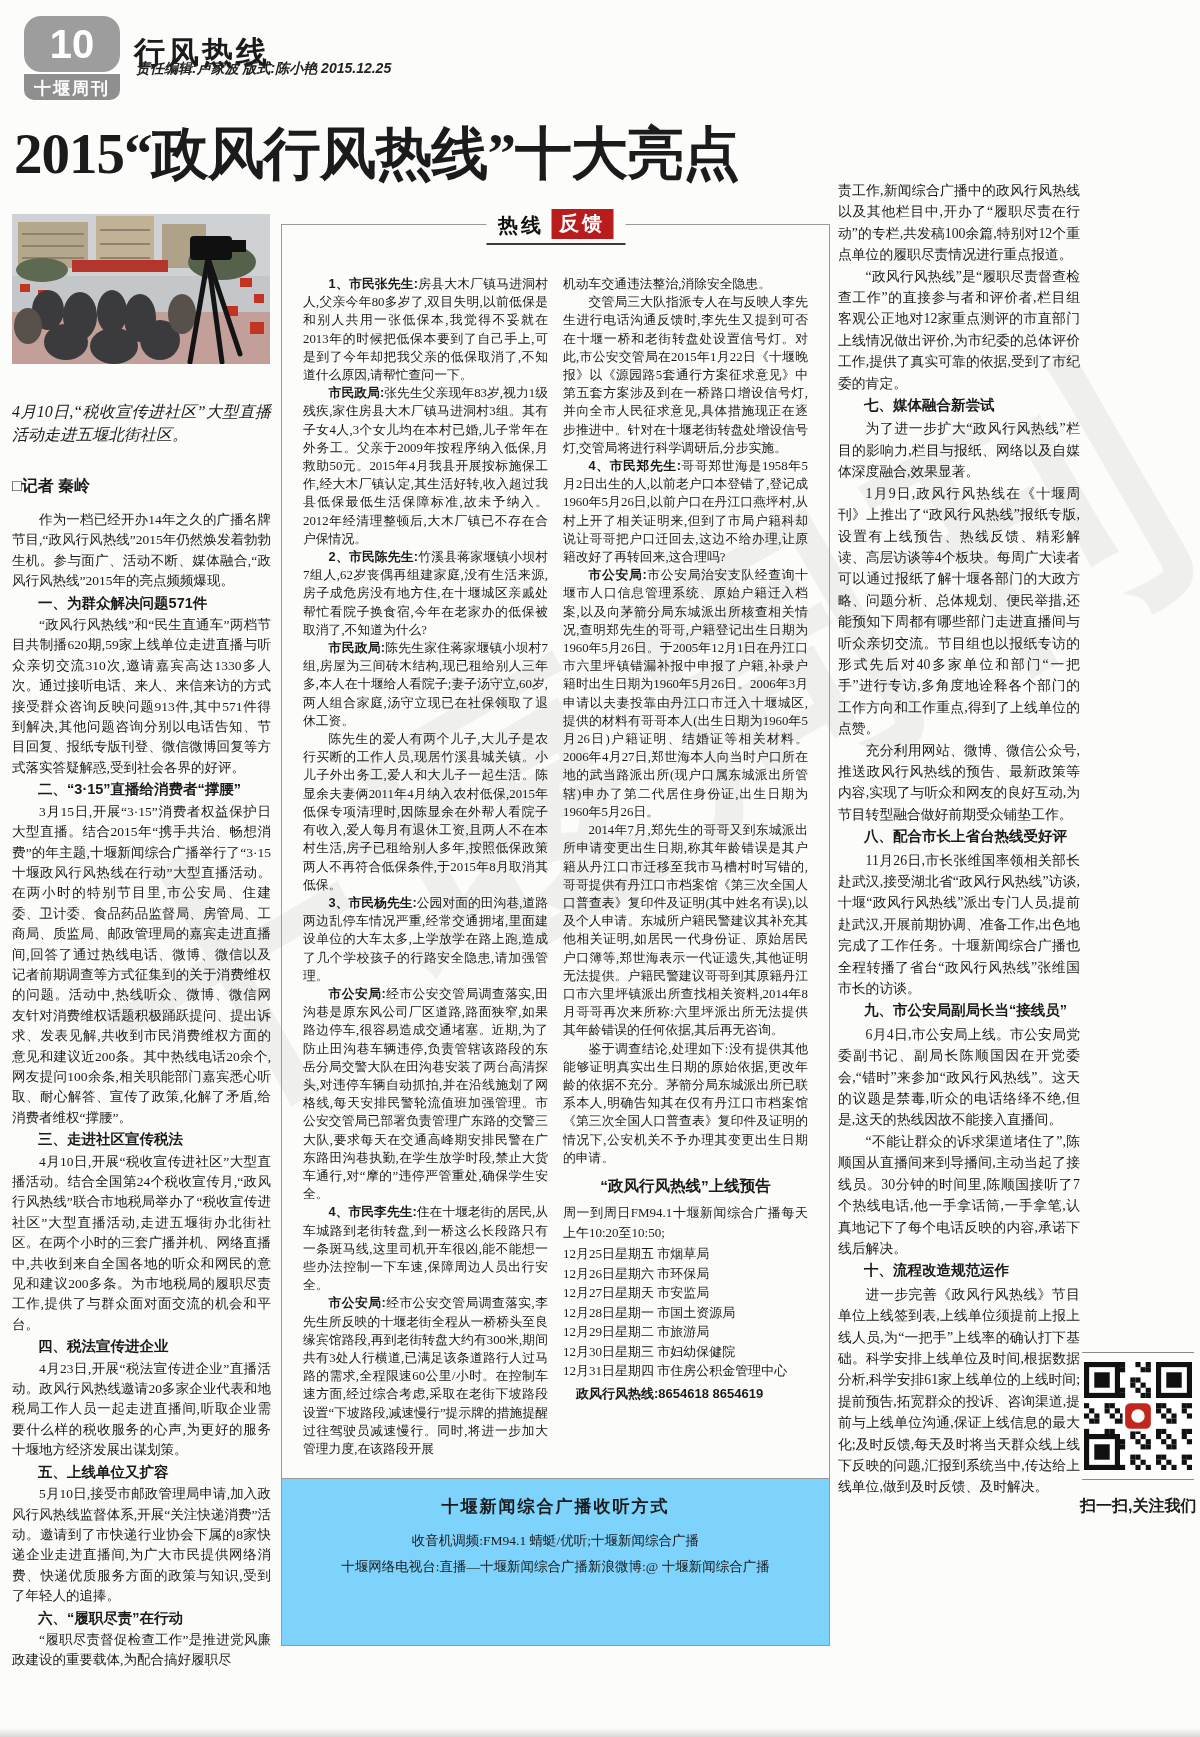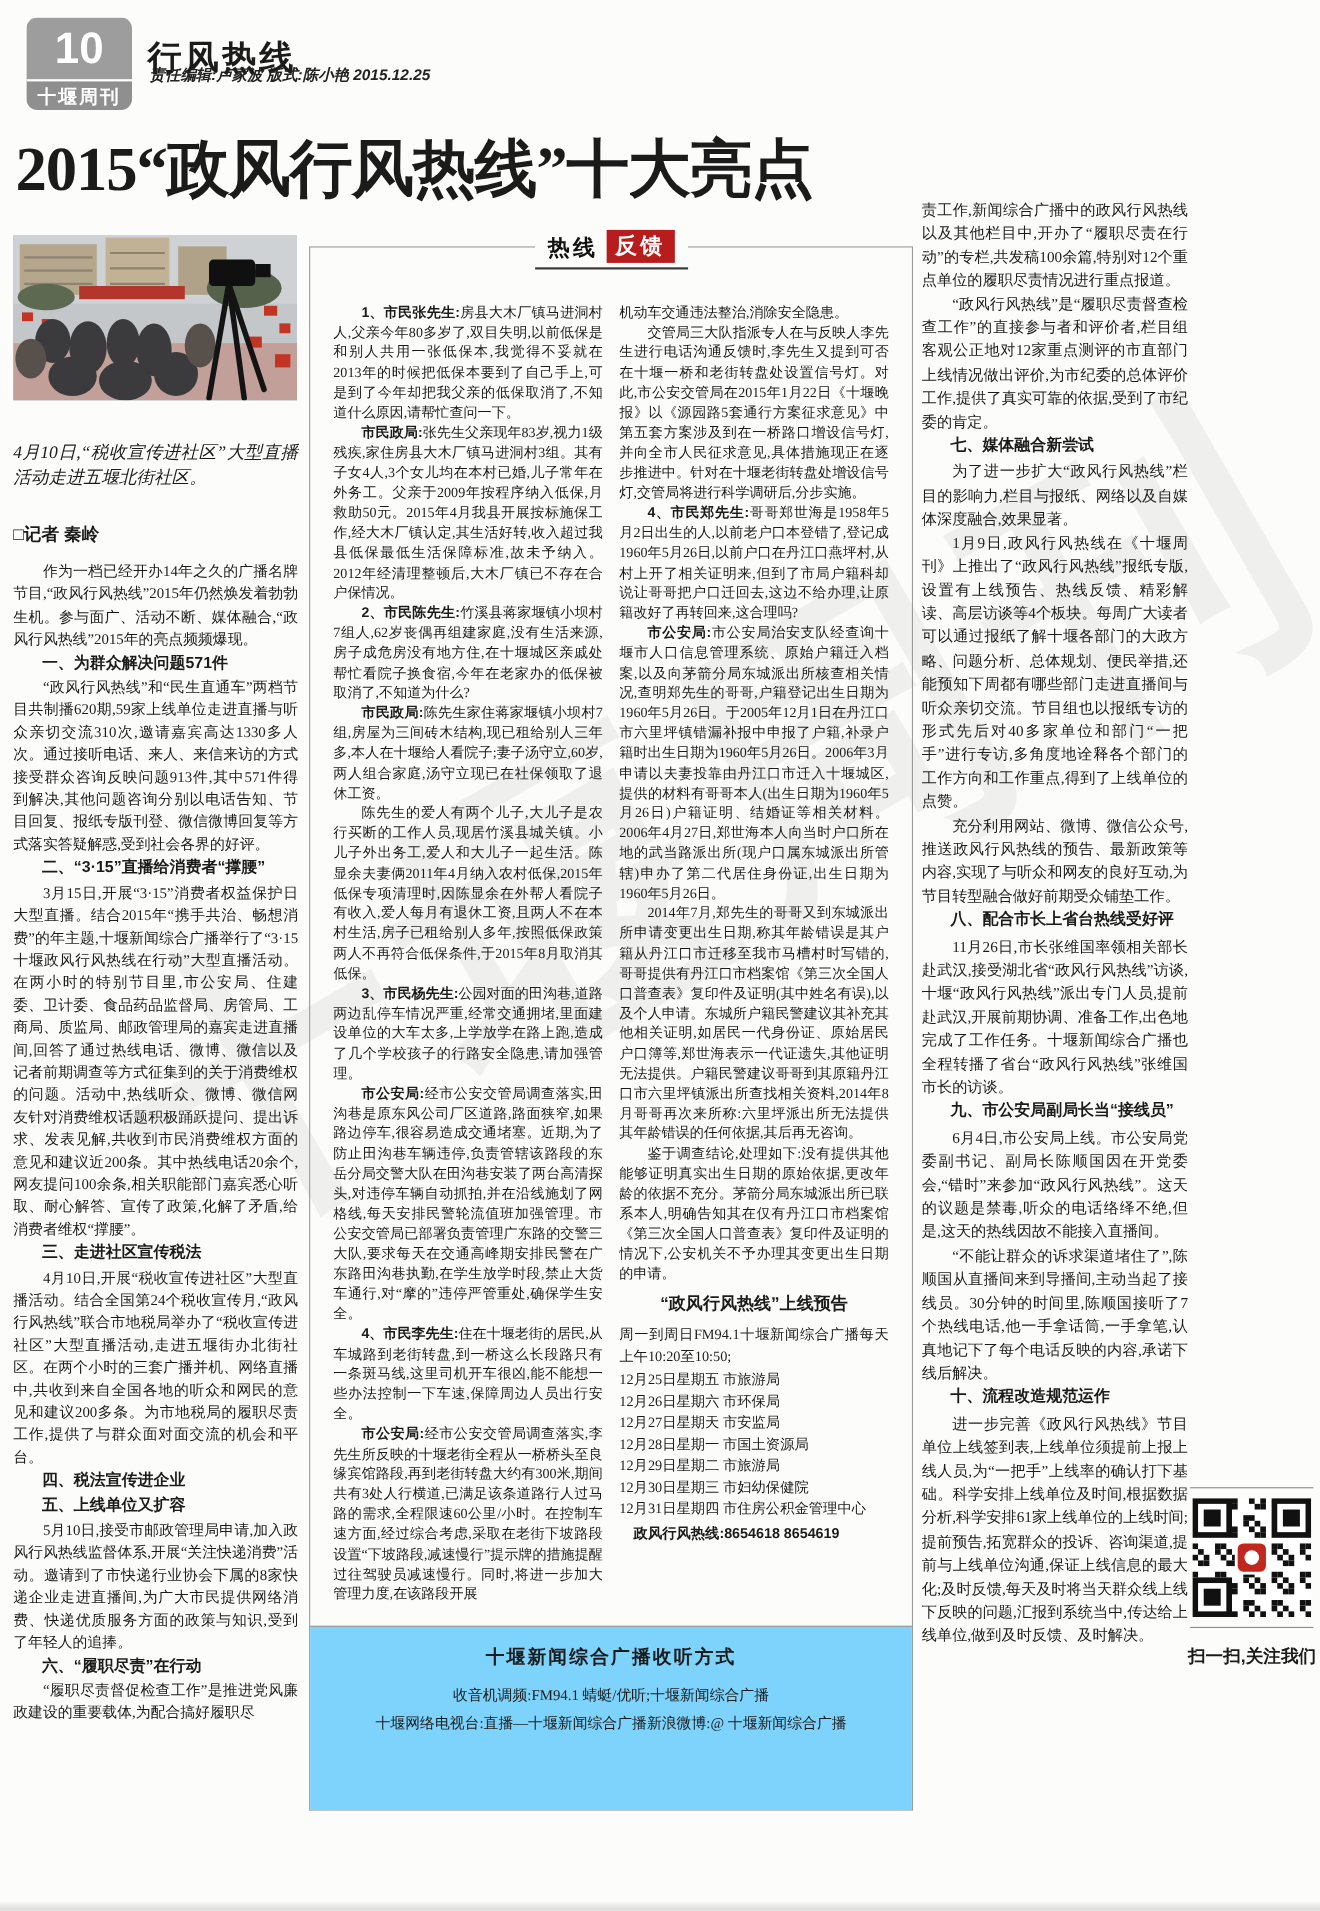--- a/index.html
+++ b/index.html
@@ -4,21 +4,21 @@
 <style>
   html,body{margin:0;padding:0;background:#e9e9e7;}
   .page{position:relative;width:1200px;height:1737px;margin:0 auto;background:#fcfcfa;
         overflow:hidden;font-family:"Liberation Serif","DejaVu Serif",serif;color:#1b1b1b;}
   .page::after{content:"";position:absolute;left:0;bottom:0;width:100%;height:9px;
         background:linear-gradient(to bottom,rgba(0,0,0,0),rgba(0,0,0,.14));pointer-events:none;}
 
   
   .plate{position:absolute;left:24px;top:16px;width:96px;height:84px;border-radius:10px;overflow:hidden;}
   .plate-top{height:56px;background:#9d9d9d;color:#fff;display:flex;align-items:center;justify-content:center;
-        font-family:"Liberation Sans","DejaVu Sans",sans-serif;font-size:40px;font-weight:600;}
+        font-family:"Liberation Sans","DejaVu Sans",sans-serif;font-size:40px;font-weight:600;border-radius:17px;}
   .plate-band{height:28px;background:#8f8f8f;border-top:2px solid #fff;color:#fff;display:flex;align-items:center;
         justify-content:center;font-weight:bold;font-size:17px;letter-spacing:2px;}
   .section-title{position:absolute;left:134px;top:32px;font-size:31px;font-weight:900;letter-spacing:3px;}
   .edit-info{position:absolute;left:136px;top:60px;font-family:"Liberation Sans","DejaVu Sans",sans-serif;
         font-size:14px;font-weight:bold;font-style:italic;color:#222;}
   .headline{position:absolute;left:14px;top:116px;font-size:57px;font-weight:900;white-space:nowrap;letter-spacing:-1px;}
 
   
   .photo{position:absolute;left:12px;top:214px;width:258px;height:150px;overflow:hidden;background:#b9bcbe;}
   .caption{position:absolute;left:12px;top:400px;width:259px;font-size:16px;font-weight:normal;font-style:italic;
@@ -141,20 +141,21 @@
   <div class="byline">□记者  秦岭</div>
   <div class="article">
       <p class="para">作为一档已经开办14年之久的广播名牌节目,“政风行风热线”2015年仍然焕发着勃勃生机。参与面广、活动不断、媒体融合,“政风行风热线”2015年的亮点频频爆现。</p>
       <p class="sec-head">一、为群众解决问题571件</p>
       <p class="para">“政风行风热线”和“民生直通车”两档节目共制播620期,59家上线单位走进直播与听众亲切交流310次,邀请嘉宾高达1330多人次。通过接听电话、来人、来信来访的方式接受群众咨询反映问题913件,其中571件得到解决,其他问题咨询分别以电话告知、节目回复、报纸专版刊登、微信微博回复等方式落实答疑解惑,受到社会各界的好评。</p>
       <p class="sec-head">二、“3·15”直播给消费者“撑腰”</p>
       <p class="para">3月15日,开展“3·15”消费者权益保护日大型直播。结合2015年“携手共治、畅想消费”的年主题,十堰新闻综合广播举行了“3·15十堰政风行风热线在行动”大型直播活动。在两小时的特别节目里,市公安局、住建委、卫计委、食品药品监督局、房管局、工商局、质监局、邮政管理局的嘉宾走进直播间,回答了通过热线电话、微博、微信以及记者前期调查等方式征集到的关于消费维权的问题。活动中,热线听众、微博、微信网友针对消费维权话题积极踊跃提问、提出诉求、发表见解,共收到市民消费维权方面的意见和建议近200条。其中热线电话20余个,网友提问100余条,相关职能部门嘉宾悉心听取、耐心解答、宣传了政策,化解了矛盾,给消费者维权“撑腰”。</p>
       <p class="sec-head">三、走进社区宣传税法</p>
       <p class="para">4月10日,开展“税收宣传进社区”大型直播活动。结合全国第24个税收宣传月,“政风行风热线”联合市地税局举办了“税收宣传进社区”大型直播活动,走进五堰街办北街社区。在两个小时的三套广播并机、网络直播中,共收到来自全国各地的听众和网民的意见和建议200多条。为市地税局的履职尽责工作,提供了与群众面对面交流的机会和平台。</p>
       <p class="sec-head">四、税法宣传进企业</p>
+      <p class="para">4月23日,开展“税法宣传进企业”直播活动。政风行风热线邀请20多家企业代表和地税局工作人员一起走进直播间,听取企业需要什么样的税收服务的心声,为更好的服务十堰地方经济发展出谋划策。</p>
       <p class="sec-head">五、上线单位又扩容</p>
       <p class="para">5月10日,接受市邮政管理局申请,加入政风行风热线监督体系,开展“关注快递消费”活动。邀请到了市快递行业协会下属的8家快递企业走进直播间,为广大市民提供网络消费、快递优质服务方面的政策与知识,受到了年轻人的追捧。</p>
       <p class="sec-head">六、“履职尽责”在行动</p>
       <p class="para">“履职尽责督促检查工作”是推进党风廉政建设的重要载体,为配合搞好履职尽</p>
     </div>
 
   <div class="hotbox">
     <div class="tab">
       <span class="tab-hot">热线</span>
       <span class="tab-feed" id="tab-feed" style="background: #b91c1c;">反馈</span>
@@ -176,21 +177,21 @@
           <p class="para">交管局三大队指派专人在与反映人李先生进行电话沟通反馈时,李先生又提到可否在十堰一桥和老街转盘处设置信号灯。对此,市公安交管局在2015年1月22日《十堰晚报》以《源园路5套通行方案征求意见》中第五套方案涉及到在一桥路口增设信号灯,并向全市人民征求意见,具体措施现正在逐步推进中。针对在十堰老街转盘处增设信号灯,交管局将进行科学调研后,分步实施。</p>
           <p class="para"><b class="lead">4、市民郑先生:</b>哥哥郑世海是1958年5月2日出生的人,以前老户口本登错了,登记成1960年5月26日,以前户口在丹江口燕坪村,从村上开了相关证明来,但到了市局户籍科却说让哥哥把户口迁回去,这边不给办理,让原籍改好了再转回来,这合理吗?</p>
           <p class="para"><b class="lead">市公安局:</b>市公安局治安支队经查询十堰市人口信息管理系统、原始户籍迁入档案,以及向茅箭分局东城派出所核查相关情况,查明郑先生的哥哥,户籍登记出生日期为1960年5月26日。于2005年12月1日在丹江口市六里坪镇错漏补报中申报了户籍,补录户籍时出生日期为1960年5月26日。2006年3月申请以夫妻投靠由丹江口市迁入十堰城区,提供的材料有哥哥本人(出生日期为1960年5月26日)户籍证明、结婚证等相关材料。2006年4月27日,郑世海本人向当时户口所在地的武当路派出所(现户口属东城派出所管辖)申办了第二代居住身份证,出生日期为1960年5月26日。</p>
           <p class="para">2014年7月,郑先生的哥哥又到东城派出所申请变更出生日期,称其年龄错误是其户籍从丹江口市迁移至我市马槽村时写错的,哥哥提供有丹江口市档案馆《第三次全国人口普查表》复印件及证明(其中姓名有误),以及个人申请。东城所户籍民警建议其补充其他相关证明,如居民一代身份证、原始居民户口簿等,郑世海表示一代证遗失,其他证明无法提供。户籍民警建议哥哥到其原籍丹江口市六里坪镇派出所查找相关资料,2014年8月哥哥再次来所称:六里坪派出所无法提供其年龄错误的任何依据,其后再无咨询。</p>
           <p class="para">鉴于调查结论,处理如下:没有提供其他能够证明真实出生日期的原始依据,更改年龄的依据不充分。茅箭分局东城派出所已联系本人,明确告知其在仅有丹江口市档案馆《第三次全国人口普查表》复印件及证明的情况下,公安机关不予办理其变更出生日期的申请。</p>
         </div>
       <div class="preview">
         <div class="preview-title">“政风行风热线”上线预告</div>
         <p class="para flush" style="font-size:13px;line-height:19.5px;margin-bottom:2px;">周一到周日FM94.1十堰新闻综合广播每天上午10:20至10:50;</p>
         <div>
-            <div class="sched-line">12月25日星期五  市旅游局</div>
+            <div class="sched-line">12月25日星期五  市烟草局</div>
             <div class="sched-line">12月26日星期六  市环保局</div>
             <div class="sched-line">12月27日星期天  市安监局</div>
             <div class="sched-line">12月28日星期一  市国土资源局</div>
             <div class="sched-line">12月29日星期二  市旅游局</div>
             <div class="sched-line">12月30日星期三  市妇幼保健院</div>
             <div class="sched-line">12月31日星期四  市住房公积金管理中心</div>
           </div>
         <div class="preview-hotline">政风行风热线:8654618  8654619</div>
       </div>
     </div>

